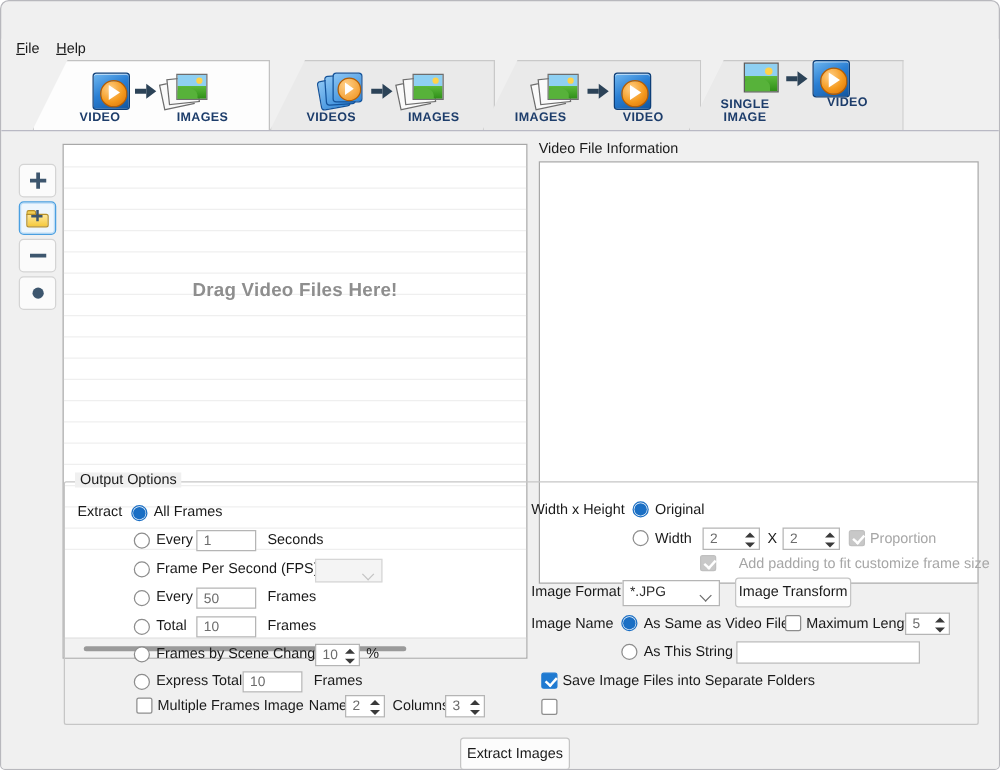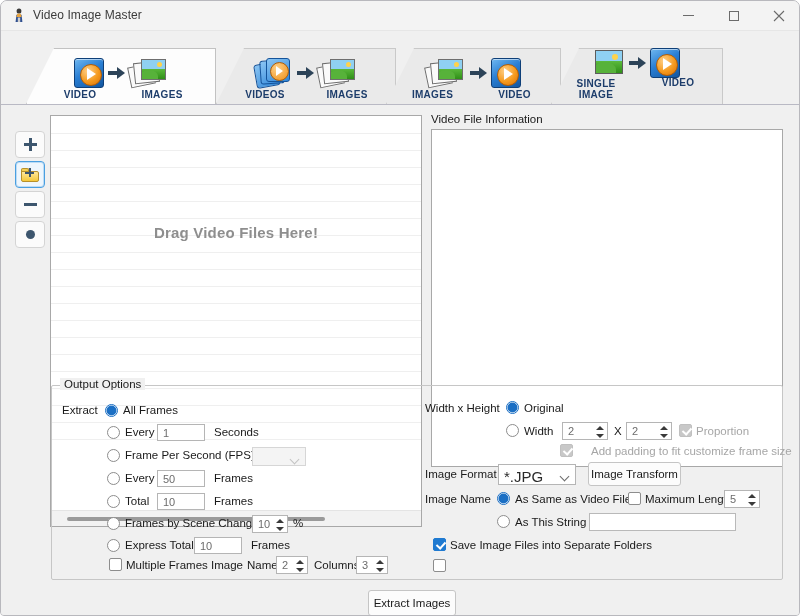--- a/index.html
+++ b/index.html
@@ -361,21 +361,21 @@
   }
   .spin .dn {
     width: 0; height: 0;
     border-left: 4px solid transparent; border-right: 4px solid transparent;
     border-top: 4px solid #3a3a3a;
   }
 
   .combo {
     position: absolute;
     background: #ffffff; border: 1px solid #b5b5b5;
-    font-size: 15px; color: #2a2a2a;
+    font-size: 11px; color: #2a2a2a;
     padding: 3px 0 0 5px;
   }
   .combo.dis { background: #f4f4f4; border-color: #d6d6d6; color: #b5b5b5; }
   .combo .chev {
     position: absolute; right: 7px; top: 8px;
     width: 7px; height: 7px;
     border-right: 1.4px solid #6b6b6b;
     border-bottom: 1.4px solid #6b6b6b;
     transform: rotate(45deg);
   }
@@ -393,41 +393,25 @@
   .extract-btn {
     position: absolute; left: 367px; top: 485px;
     width: 88px; height: 26px;
   }
 </style>
 </head>
 <body>
 
 <div class="window">
 
-  <div class="titlebar">
-    <svg class="app-icon" viewBox="0 0 16 16">
-      <ellipse cx="8" cy="3" rx="2.4" ry="2.6" fill="#3a3a3a"></ellipse>
-      <path d="M5.4 7 Q8 5 10.6 7 L11.4 14 L4.6 14 Z" fill="#2f4f8f"></path>
-      <path d="M6 6.2 Q8 4.6 10 6.2 L10.6 9 L5.4 9 Z" fill="#e8a33d"></path>
-      <rect x="6.8" y="9.5" width="2.4" height="4.5" fill="#cfcfcf"></rect>
-    </svg>
-    <div class="title-text">Video Image Master</div>
-    <div class="winbtn min">
-        <span class="bar"></span>
-      </div>
-    <div class="winbtn max">
-        <span class="sq"></span>
-      </div>
-    <div class="winbtn close">
-      <svg width="12" height="12" viewBox="0 0 12 12">
-          <path d="M1 1 L11 11 M11 1 L1 11" stroke="#6b6b6b" stroke-width="1.1" fill="none"></path>
-        </svg>
-    </div>
+
+  <div class="menubar">
+    <div class="menuitem menu-file"><u>F</u>ile</div>
+    <div class="menuitem menu-help"><u>H</u>elp</div>
   </div>
-
 
   <div class="tabstrip">
 
     <div class="tab active" style="left:25px; width:190px; clip-path: polygon(28px 0,190px 0,190px 56px,0 56px);">
       <div class="tab-inner">
         <div class="tab-graphic">
           <span class="ic ic-video">
               <i class="play"></i>
             </span>
           <span class="arrow">

